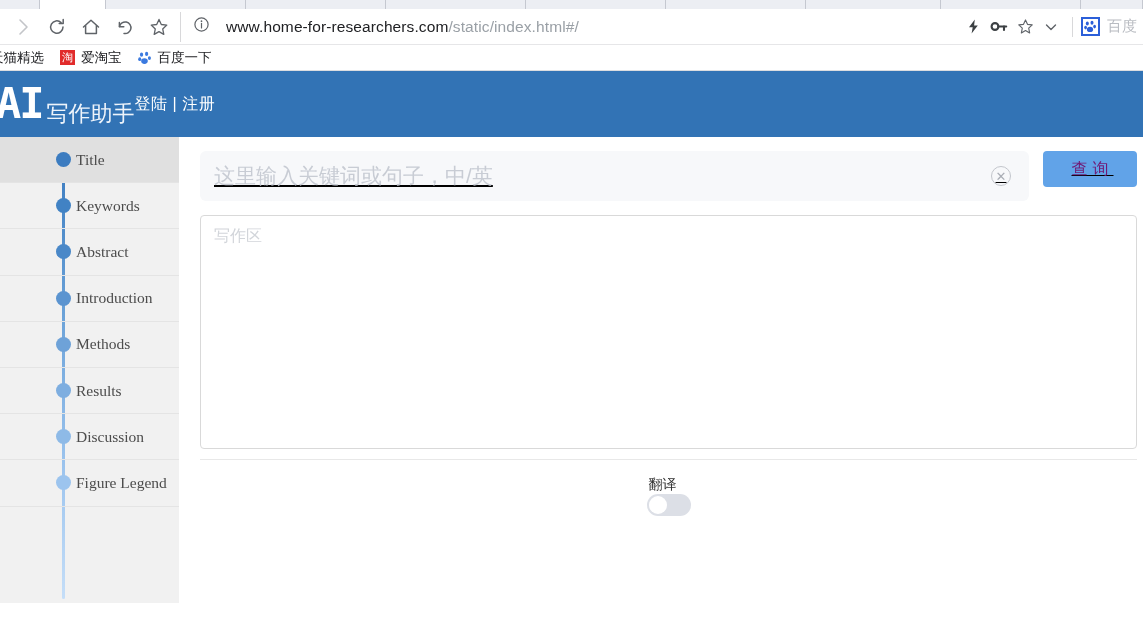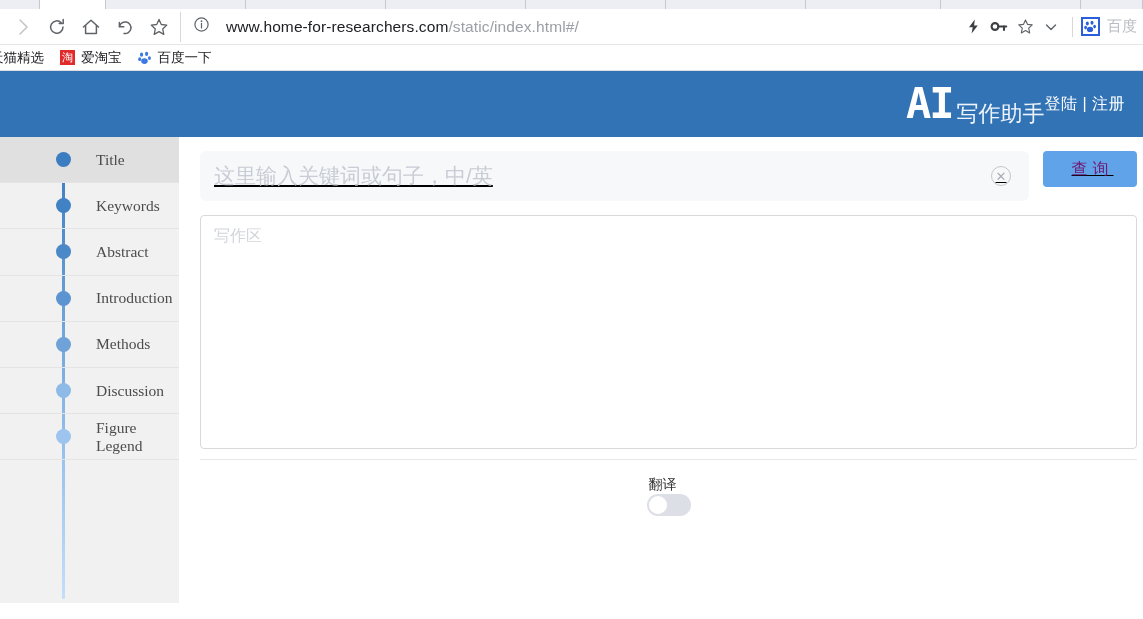--- a/index.html
+++ b/index.html
@@ -100,21 +100,21 @@
     font-size: 11px; line-height: 15px; text-align: center;
     font-family: "DejaVu Sans", sans-serif;
   }
 
   
   #app-header {
     height: 66px;
     background: #3273b5;
     display: flex;
     align-items: center;
-    justify-content: flex-end;
+    justify-content: flex-start;
     padding: 0 18px 0 0;
   }
   #logo { display: flex; align-items: flex-end; margin-left: -4px; }
   #logo .ai {
     font-family: "DejaVu Sans Mono", monospace;
     font-size: 42px;
     font-weight: 700;
     color: #ffffff;
     letter-spacing: -2px;
     line-height: 1;
@@ -144,21 +144,21 @@
     height: 440px;
     background: linear-gradient(to bottom, #3c7cc0 0%, #6ba2d8 35%, #9cc4ee 70%, #c5def8 100%);
     border-radius: 2px;
   }
   .side-item {
     position: relative;
     height: 46.2px;
     display: flex;
     align-items: center;
     border-bottom: 1px solid #e4e4e4;
-    padding-left: 68px;
+    padding-left: 48px;
   }
   .side-item.active { background: #e0e0e0; }
   .side-item .dot {
     position: absolute;
     left: 56px;
     width: 15px; height: 15px;
     border-radius: 50%;
     z-index: 2;
   }
   .side-item .side-label {
@@ -415,20 +415,24 @@
         </div>
         <div class="side-item">
           <span class="dot" style="background: rgb(91, 148, 208);"></span>
           <span class="side-label">Introduction</span>
         </div>
         <div class="side-item">
           <span class="dot" style="background: rgb(110, 162, 216);"></span>
           <span class="side-label">Methods</span>
         </div>
         <div class="side-item">
+          <span class="dot" style="background: rgb(126, 174, 224);"></span>
+          <span class="side-label">Results</span>
+        </div>
+        <div class="side-item">
           <span class="dot" style="background: rgb(142, 186, 231);"></span>
           <span class="side-label">Discussion</span>
         </div>
         <div class="side-item">
           <span class="dot" style="background: rgb(156, 196, 238);"></span>
           <span class="side-label">Figure Legend</span>
         </div>
       </div>
   </div>
 

